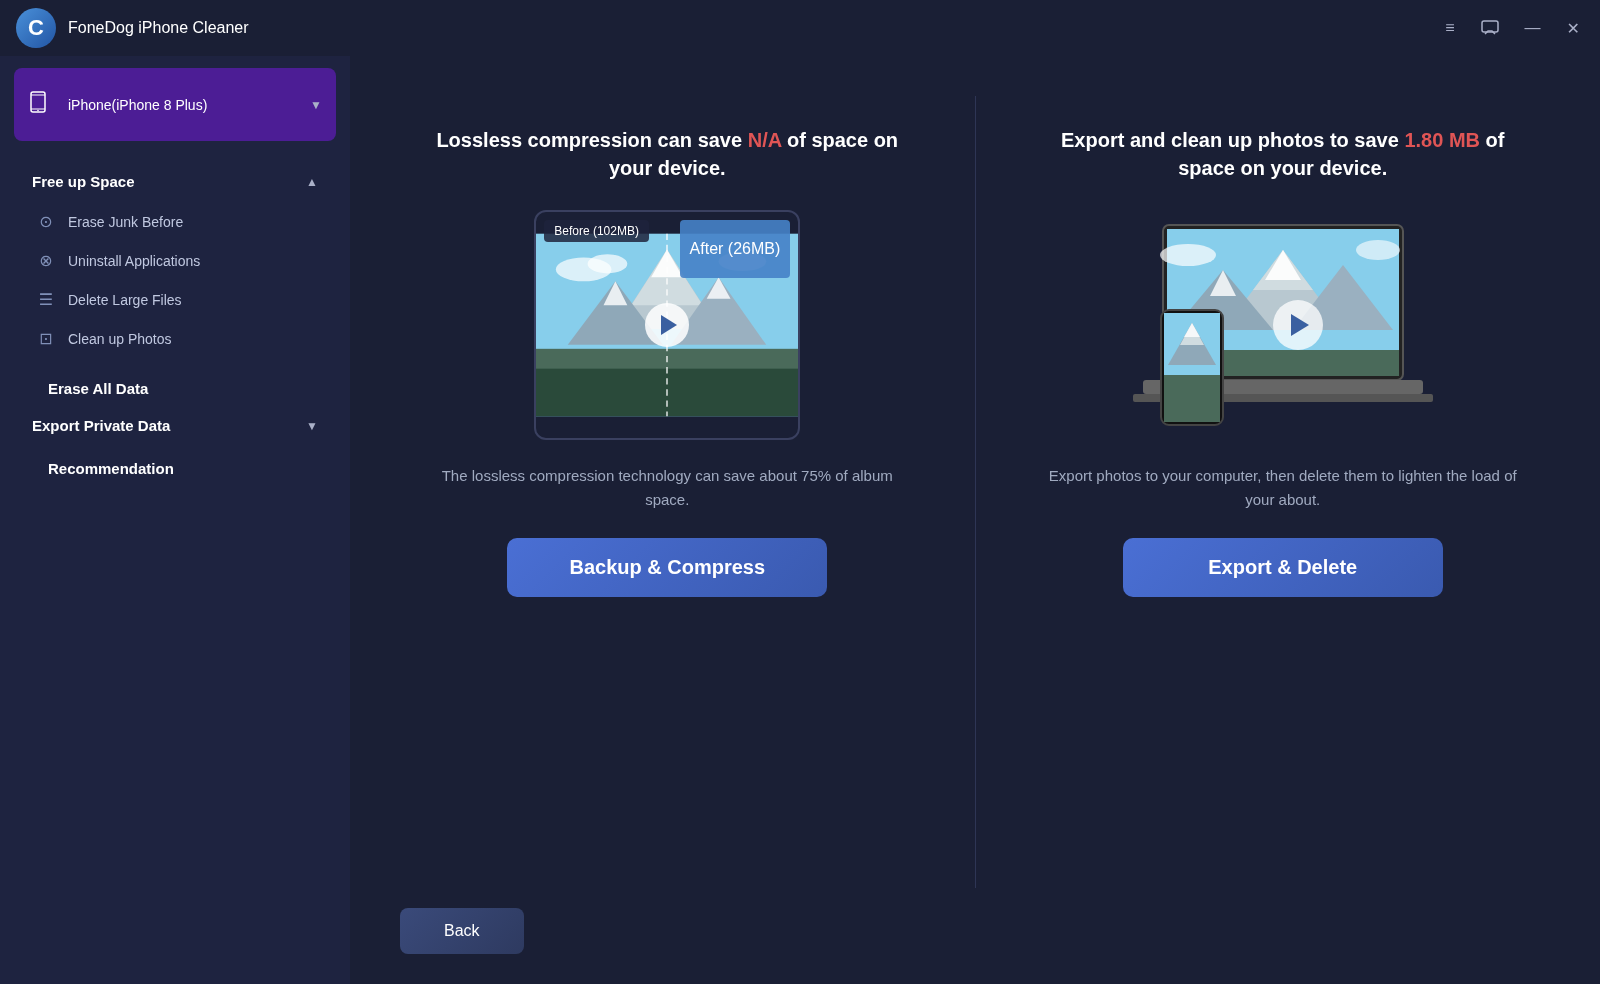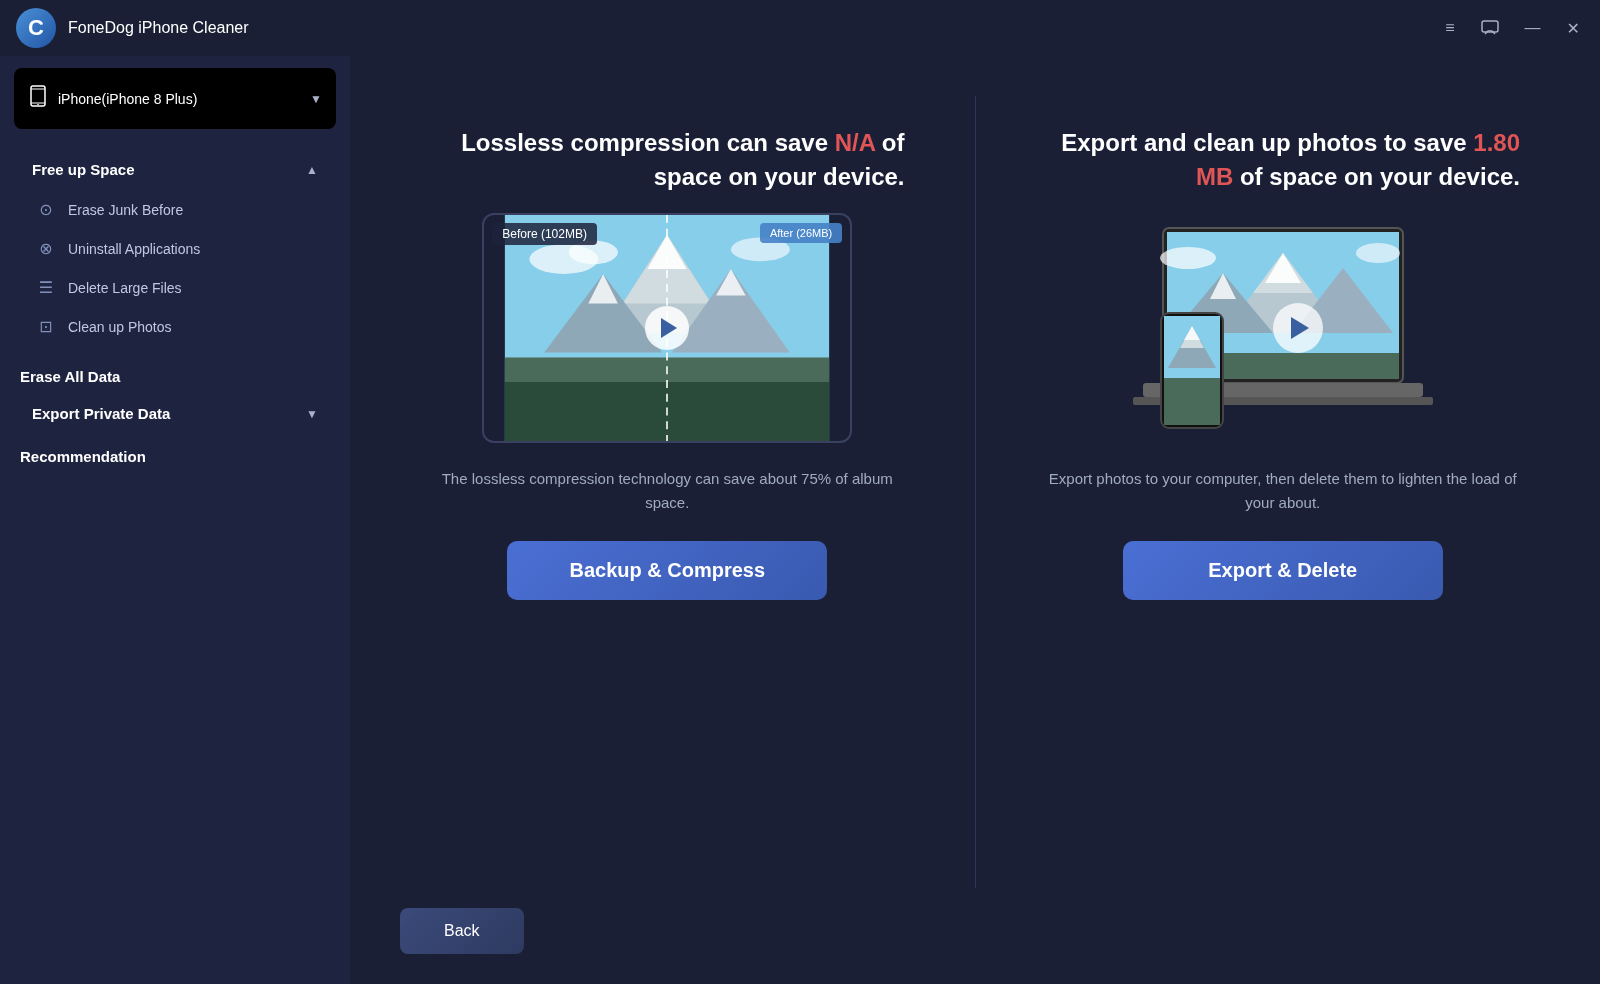--- a/index.html
+++ b/index.html
@@ -71,29 +71,29 @@
       width: 350px;
       background: #1e2340;
       flex-shrink: 0;
       display: flex;
       flex-direction: column;
       padding-top: 0;
     }
 
     .device-selector {
       margin: 12px 14px 20px 14px;
-      background: #000000;
+      background: #4c1d95;
       border-radius: 8px;
-      padding: 17px 14px;
+      padding: 23px 14px;
       display: flex;
       align-items: center;
       cursor: pointer;
       color: white;
       font-size: 14px;
-      gap: 10px;
+      gap: 20px;
     }
     .device-selector-icon {
       font-size: 18px;
       color: white;
     }
     .device-selector-text {
       flex: 1;
       font-size: 14px;
     }
     .device-selector-chevron {
@@ -134,20 +134,21 @@
       color: #8090b8;
       width: 20px;
       text-align: center;
     }
     .sidebar-section-title {
       padding: 14px 20px 8px 20px;
       color: white;
       font-weight: bold;
       font-size: 15px;
       cursor: pointer;
+      margin-left: 28px;
     }
 
     
     .content {
       flex: 1;
       background: #1a1f35;
       display: flex;
       flex-direction: column;
       padding: 40px 50px 30px 50px;
       overflow: hidden;
@@ -163,33 +164,33 @@
     .card {
       flex: 1;
       display: flex;
       flex-direction: column;
       align-items: center;
       padding: 30px 30px;
     }
 
     .card-title {
       color: white;
-      font-size: 24px;
+      font-size: 20px;
       font-weight: bold;
-      text-align: right;
-      margin-bottom: 20px;
+      text-align: center;
+      margin-bottom: 28px;
       line-height: 1.4;
     }
     .card-title .highlight {
       color: #e05555;
     }
 
     
     .compression-image-container {
-      width: 370px;
+      width: 266px;
       height: 230px;
       border-radius: 12px;
       overflow: hidden;
       position: relative;
       margin-bottom: 24px;
       border: 2px solid #3a4060;
     }
     
     .mountain-svg {
       position: absolute;
@@ -204,22 +205,22 @@
       font-size: 12px;
       padding: 4px 10px;
       border-radius: 4px;
     }
     .after-label {
       position: absolute;
       top: 8px;
       right: 8px;
       background: rgba(70, 130, 200, 0.9);
       color: white;
-      font-size: 11px;
-      padding: 4px 10px;
+      font-size: 16px;
+      padding: 20px 10px;
       border-radius: 4px;
     }
     .play-btn {
       position: absolute;
       top: 50%;
       left: 50%;
       transform: translate(-50%, -50%);
       width: 44px;
       height: 44px;
       border-radius: 50%;

